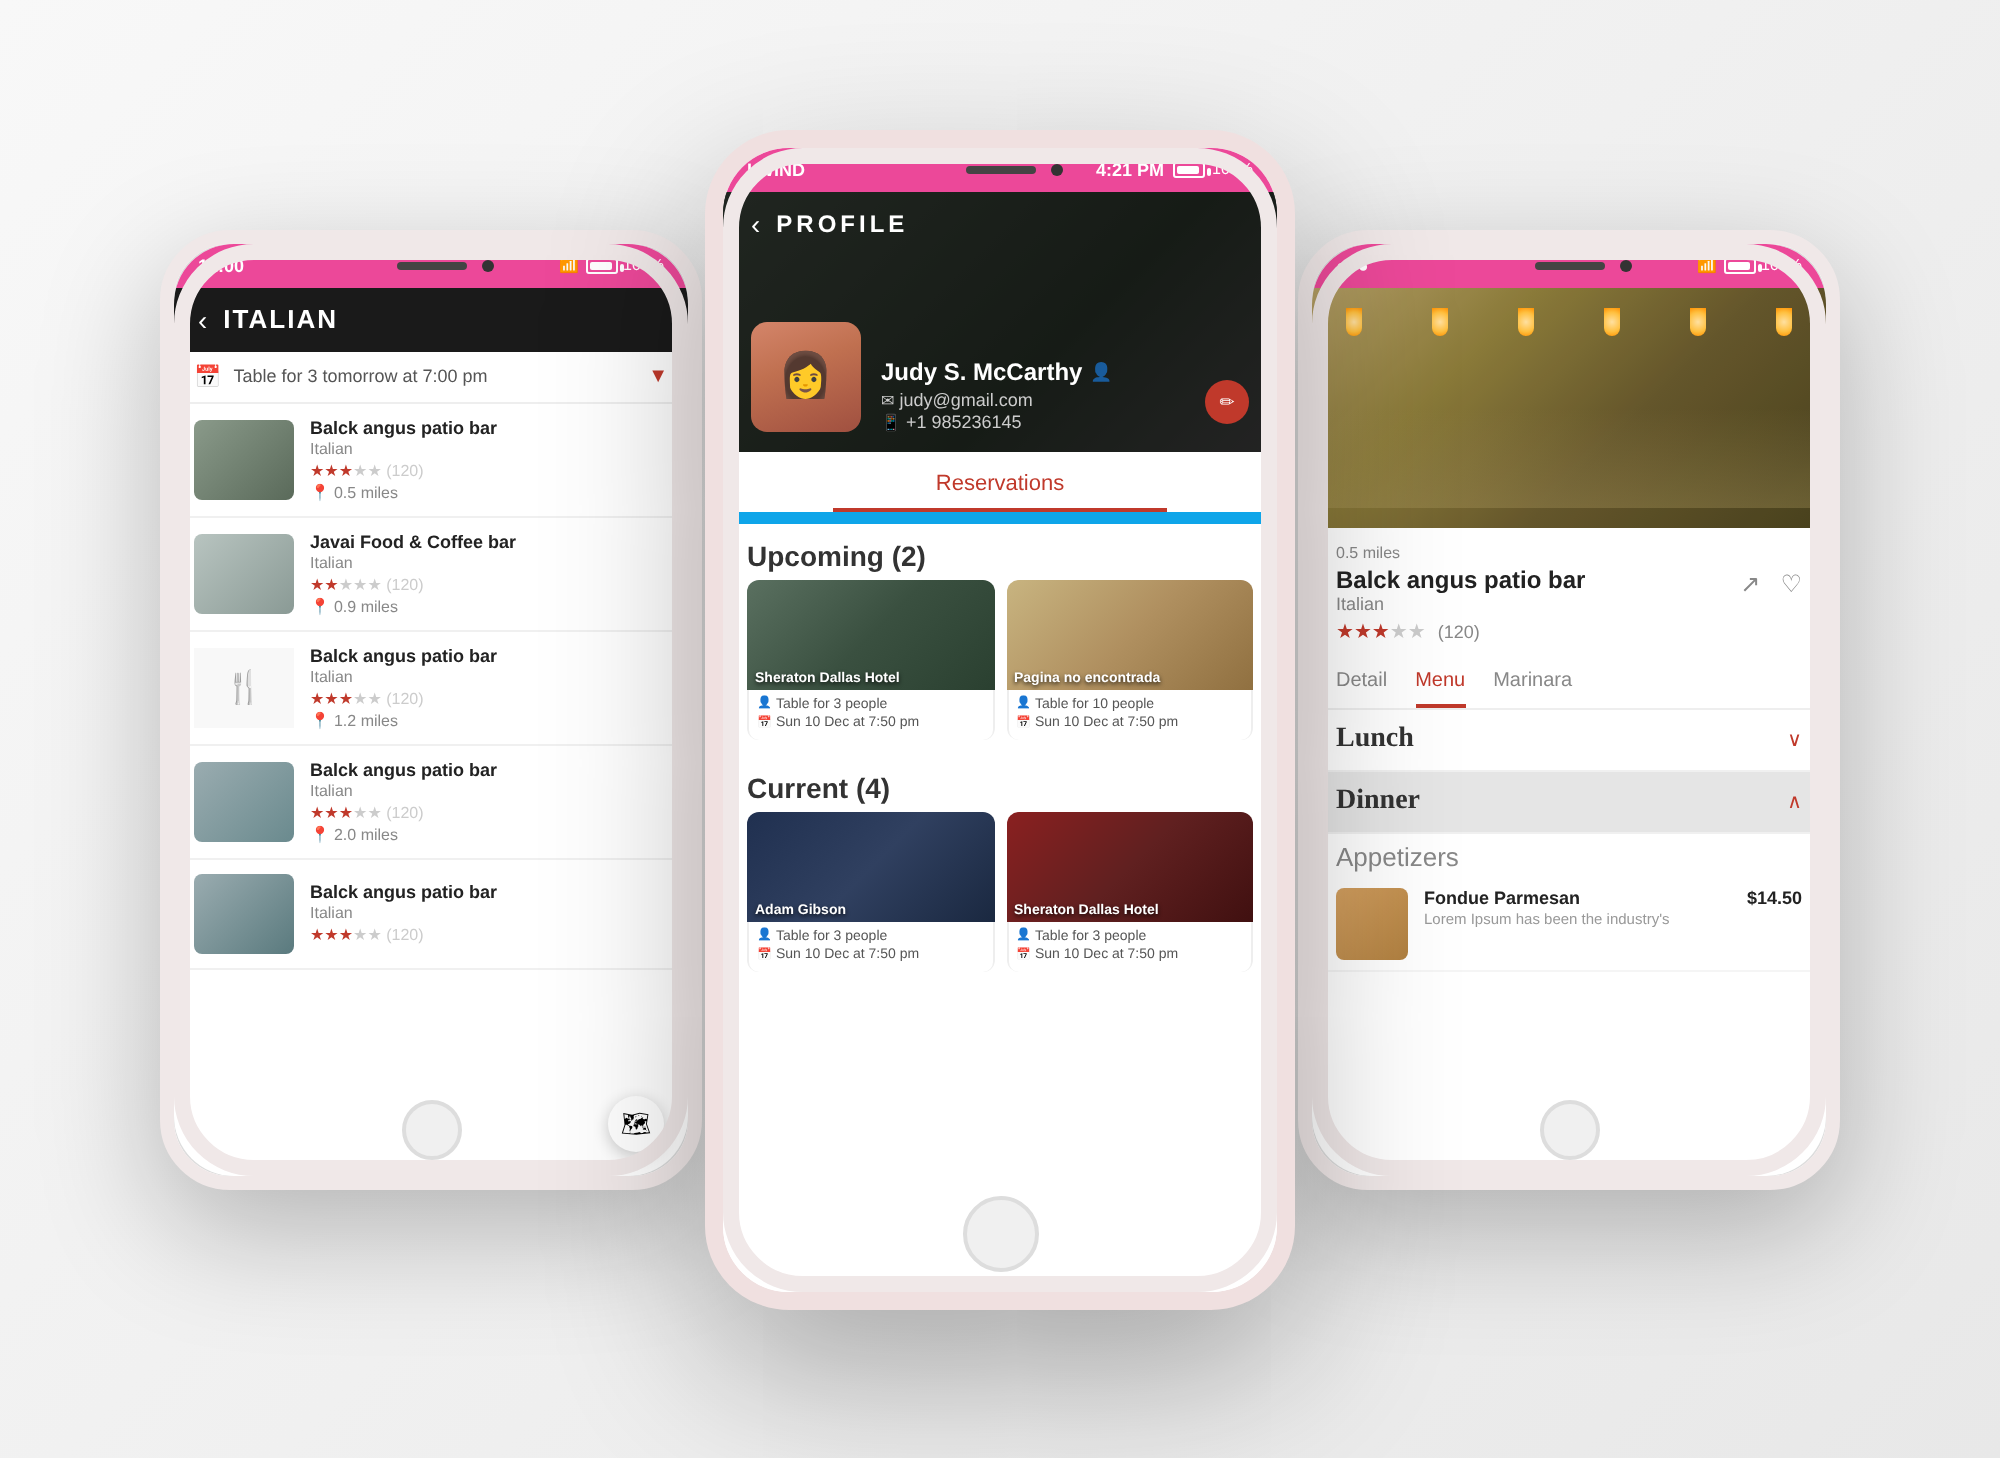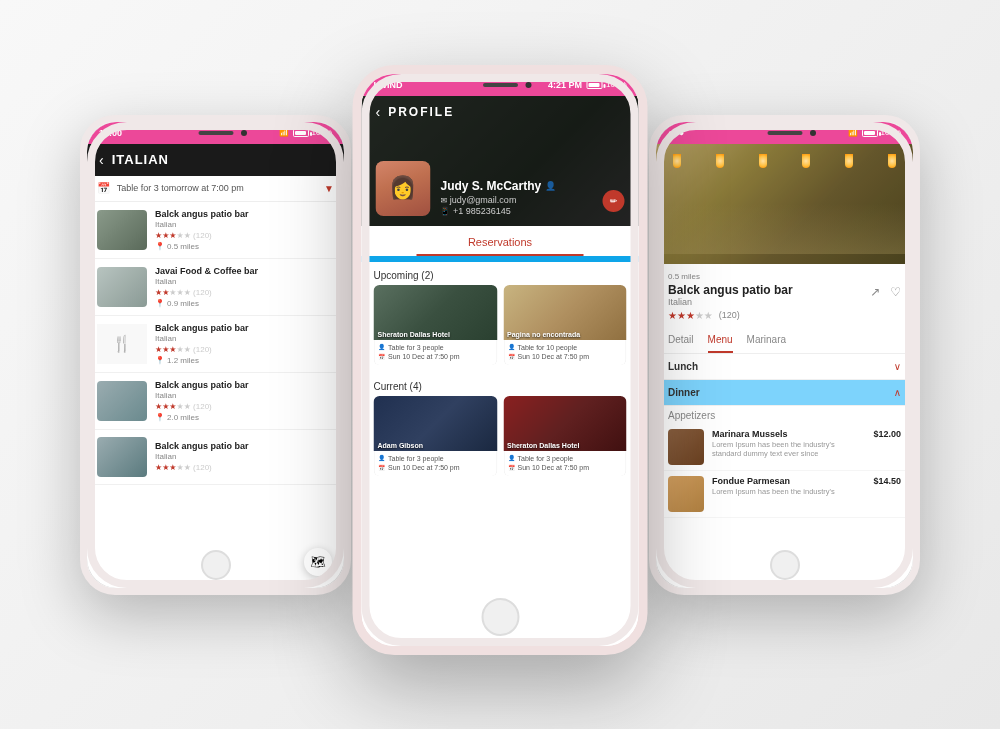--- a/index.html
+++ b/index.html
@@ -343,22 +343,22 @@
       position: absolute;
       bottom: 0;
       left: 20%;
       right: 20%;
       height: 2px;
       background: #c0392b;
     }
 
     .section-label {
       padding: 8px 12px 4px;
-      font-size: 10px;
-      font-weight: 400;
+      font-size: 14px;
+      font-weight: 700;
       color: #333;
     }
 
     .reservations-grid {
       display: flex;
       gap: 6px;
       padding: 0 12px 8px;
     }
     .res-card {
       flex: 1;
@@ -455,24 +455,24 @@
     }
     .menu-tab.active { color: #c0392b; border-bottom: 2px solid #c0392b; }
 
     .menu-section-header {
       display: flex;
       align-items: center;
       justify-content: space-between;
       padding: 7px 12px;
       border-bottom: 1px solid #f0f0f0;
     }
-    .menu-section-name { font-size: 10px; font-weight: 600; color: #333; }
+    .menu-section-name { font-size: 14px; font-weight: 600; color: #333; font-family: Liberation Serif, serif; }
     .chevron { font-size: 10px; color: #c0392b; }
 
-    .menu-category { padding: 4px 12px 3px; font-size: 10px; color: #888; font-weight: 500; }
+    .menu-category { padding: 4px 12px 3px; font-size: 13px; color: #888; font-weight: 500; }
 
     .menu-item-row {
       display: flex;
       align-items: flex-start;
       padding: 5px 12px;
       gap: 8px;
       border-bottom: 1px solid #f5f5f5;
     }
     .menu-item-thumb {
       width: 36px;
@@ -774,34 +774,26 @@
         <div class="menu-tabs">
           <div class="menu-tab">Detail</div>
           <div class="menu-tab active">Menu</div>
           <div class="menu-tab">Marinara</div>
         </div>
 
         <div class="menu-section-header">
           <span class="menu-section-name">Lunch</span>
           <span class="chevron">∨</span>
         </div>
-        <div class="menu-section-header" style="background:#7dd3fc;">
+        <div class="menu-section-header" style="background:#e5e5e5;">
           <span class="menu-section-name">Dinner</span>
           <span class="chevron" style="color:#c0392b;">∧</span>
         </div>
         <div class="menu-category">Appetizers</div>
 
-        <div class="menu-item-row">
-          <div class="menu-item-thumb thumb-mussels"></div>
-          <div class="menu-item-info">
-            <div class="menu-item-name">Marinara Mussels</div>
-            <div class="menu-item-desc">Lorem Ipsum has been the industry's standard dummy text ever since</div>
-          </div>
-          <div class="menu-item-price">$12.00</div>
-        </div>
         <div class="menu-item-row">
           <div class="menu-item-thumb thumb-fondue"></div>
           <div class="menu-item-info">
             <div class="menu-item-name">Fondue Parmesan</div>
             <div class="menu-item-desc">Lorem Ipsum has been the industry's</div>
           </div>
           <div class="menu-item-price">$14.50</div>
         </div>
       </div>
 

